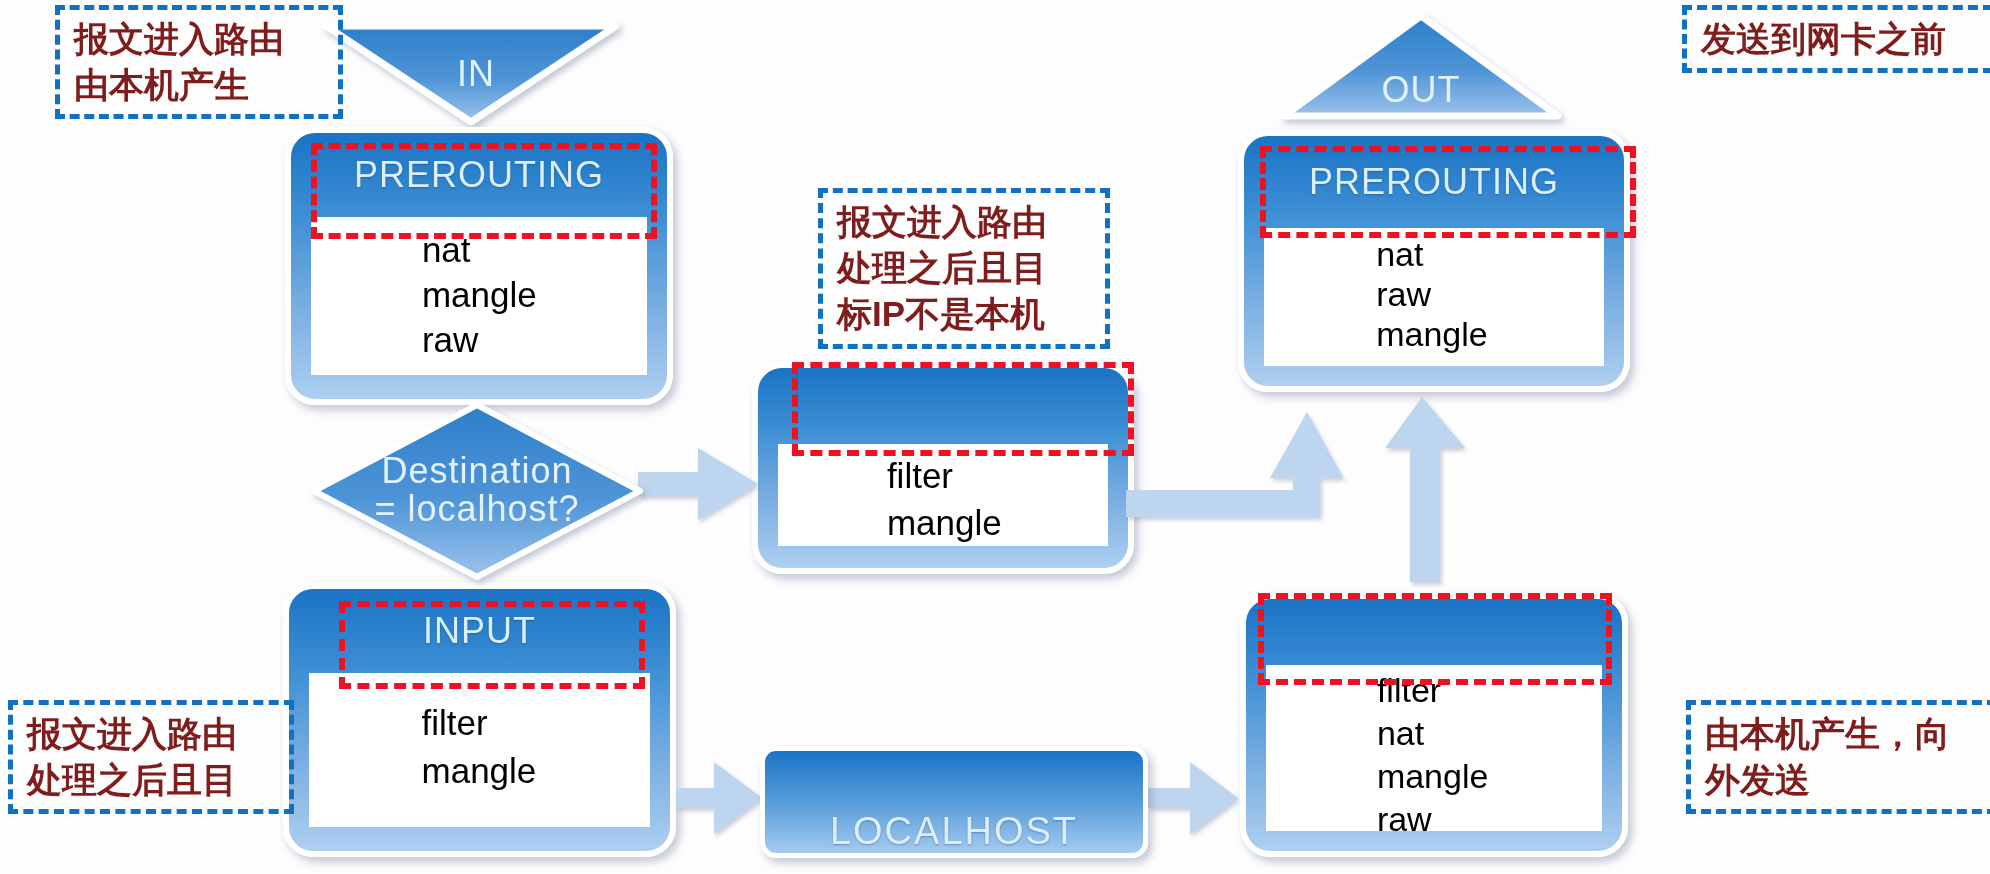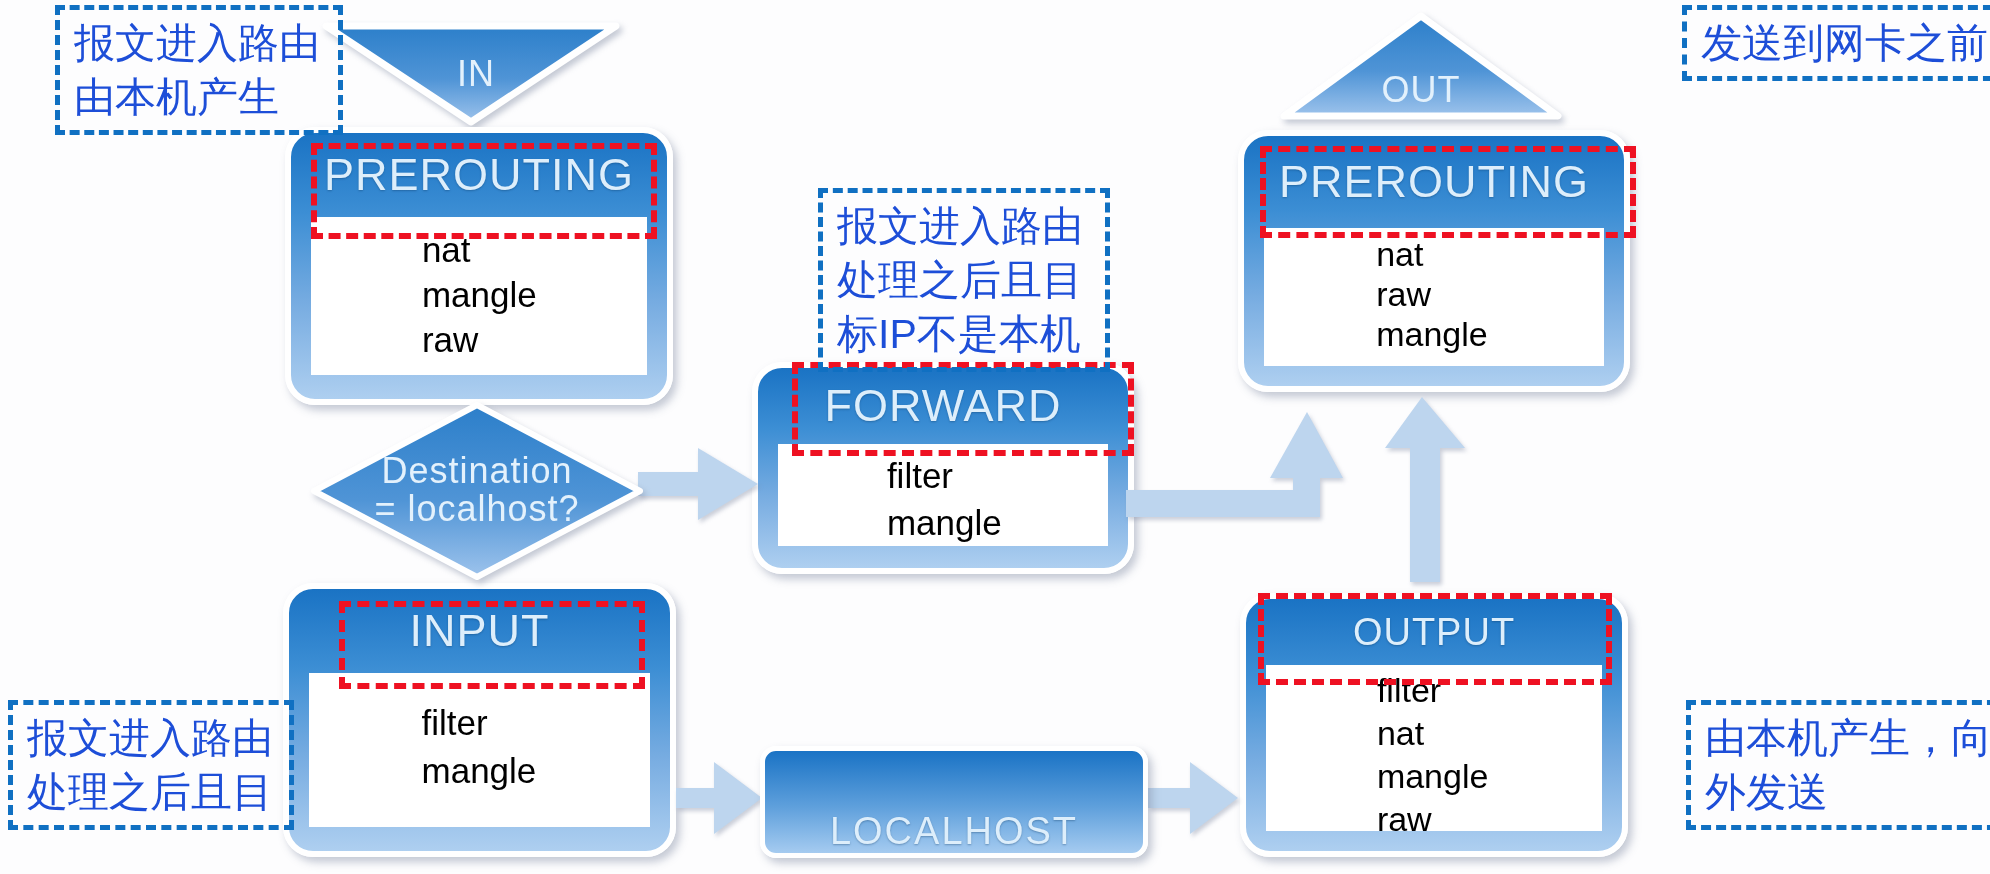--- a/index.html
+++ b/index.html
@@ -10,21 +10,21 @@
   }
   
   .chain{
     position:absolute;box-sizing:border-box;border:6px solid #fff;border-radius:30px;
     background:linear-gradient(180deg,#1a73c4 0%,#3c8ed4 30%,#77ace1 64%,#aecff0 100%);
     box-shadow:4px 5px 9px rgba(125,135,160,.45);z-index:1;
   }
   .chain .title{
     position:absolute;left:0;right:0;top:0;height:84px;
     display:flex;align-items:center;justify-content:center;
-    color:#ddeefb;font-size:45px;letter-spacing:1px;
+    color:#ddeefb;font-size:36px;letter-spacing:1px;
     text-shadow:0 1px 2px rgba(10,50,90,.35);
   }
   .chain .panel{
     position:absolute;left:20px;right:20px;top:84px;bottom:24px;background:#ffffff;
   }
   .items{padding:10px 0 0 33%;font-size:35px;line-height:45px;color:#000000;}
   .rdash{position:absolute;border:6px dashed #ee1122;z-index:5;}
 
   .prerouting{left:285px;top:127px;width:388px;height:278px;}
   .prerouting .rdash{left:20px;top:10px;width:334px;height:84px;}
@@ -63,21 +63,21 @@
   }
   
   .shape{position:absolute;filter:drop-shadow(3px 4px 3px rgba(125,135,160,.45));}
   .shape text{fill:#e3f1fc;font-size:36px;letter-spacing:1px;}
   .arrow{position:absolute;filter:drop-shadow(2px 3px 2px rgba(125,135,160,.4));z-index:2;}
   .pointer{position:absolute;z-index:0;}
   .diamond{z-index:3;}
   
   .ann{
     position:absolute;border:5px dashed #1070c2;padding:6px 14px;
-    font-size:41px;line-height:1.32;color:#1d4ed8;z-index:6;background:transparent;
+    font-size:35px;line-height:1.32;color:#7f1d1d;z-index:6;background:transparent;font-weight:bold;
   }
   .ann-tl{left:55px;top:5px;width:250px;}
   .ann-mid{left:818px;top:188px;width:254px;}
   .ann-tr{left:1682px;top:5px;width:288px;}
   .ann-bl{left:8px;top:700px;width:248px;}
   .ann-br{left:1686px;top:700px;width:288px;}
 </style>
 </head>
 <body>
 
@@ -115,21 +115,20 @@
       <div class="items">
         <div>nat</div>
         <div>mangle</div>
         <div>raw</div>
       </div>
     </div>
     <div class="rdash"></div>
   </div>
 
   <div class="chain forward">
-    <div class="title">FORWARD</div>
     <div class="panel">
       <div class="items">
         <div>filter</div>
         <div>mangle</div>
       </div>
     </div>
     <div class="rdash"></div>
   </div>
 
   <div class="chain postrouting">
@@ -149,21 +148,20 @@
     <div class="panel">
       <div class="items">
         <div>filter</div>
         <div>mangle</div>
       </div>
     </div>
     <div class="rdash"></div>
   </div>
 
   <div class="chain output">
-    <div class="title">OUTPUT</div>
     <div class="panel">
       <div class="items">
         <div>filter</div>
         <div>nat</div>
         <div>mangle</div>
         <div>raw</div>
       </div>
     </div>
     <div class="rdash"></div>
   </div>

